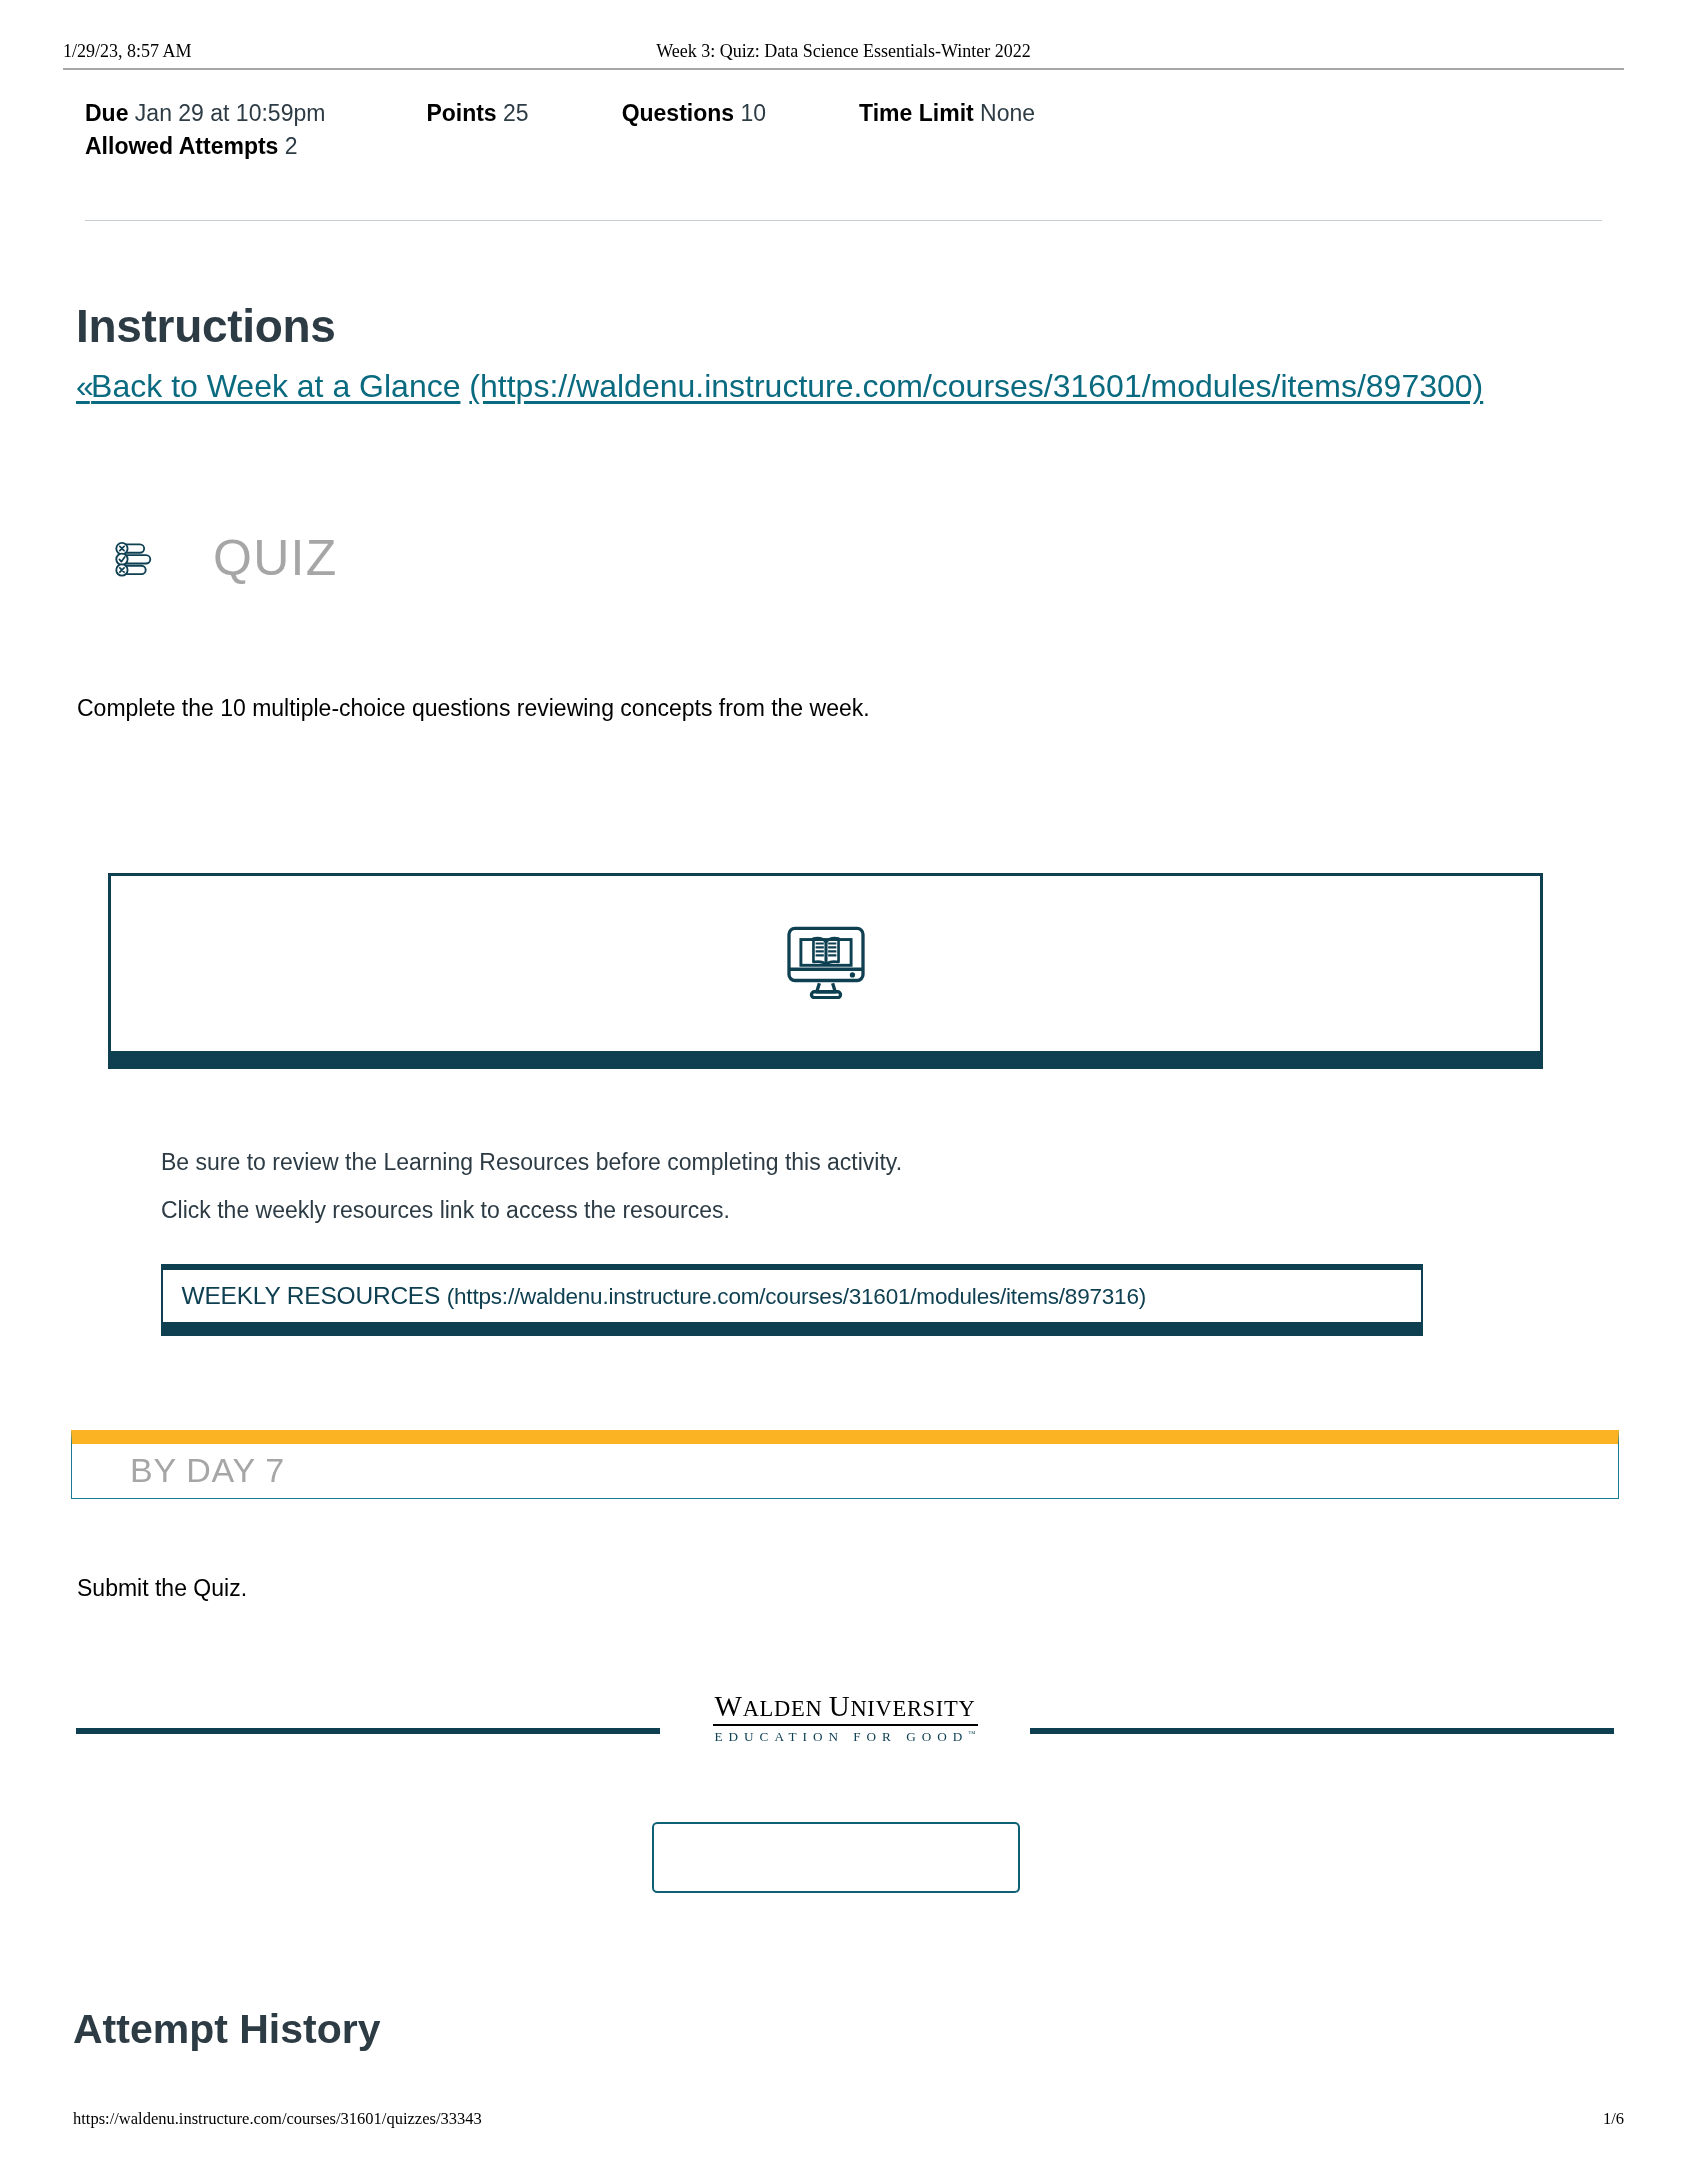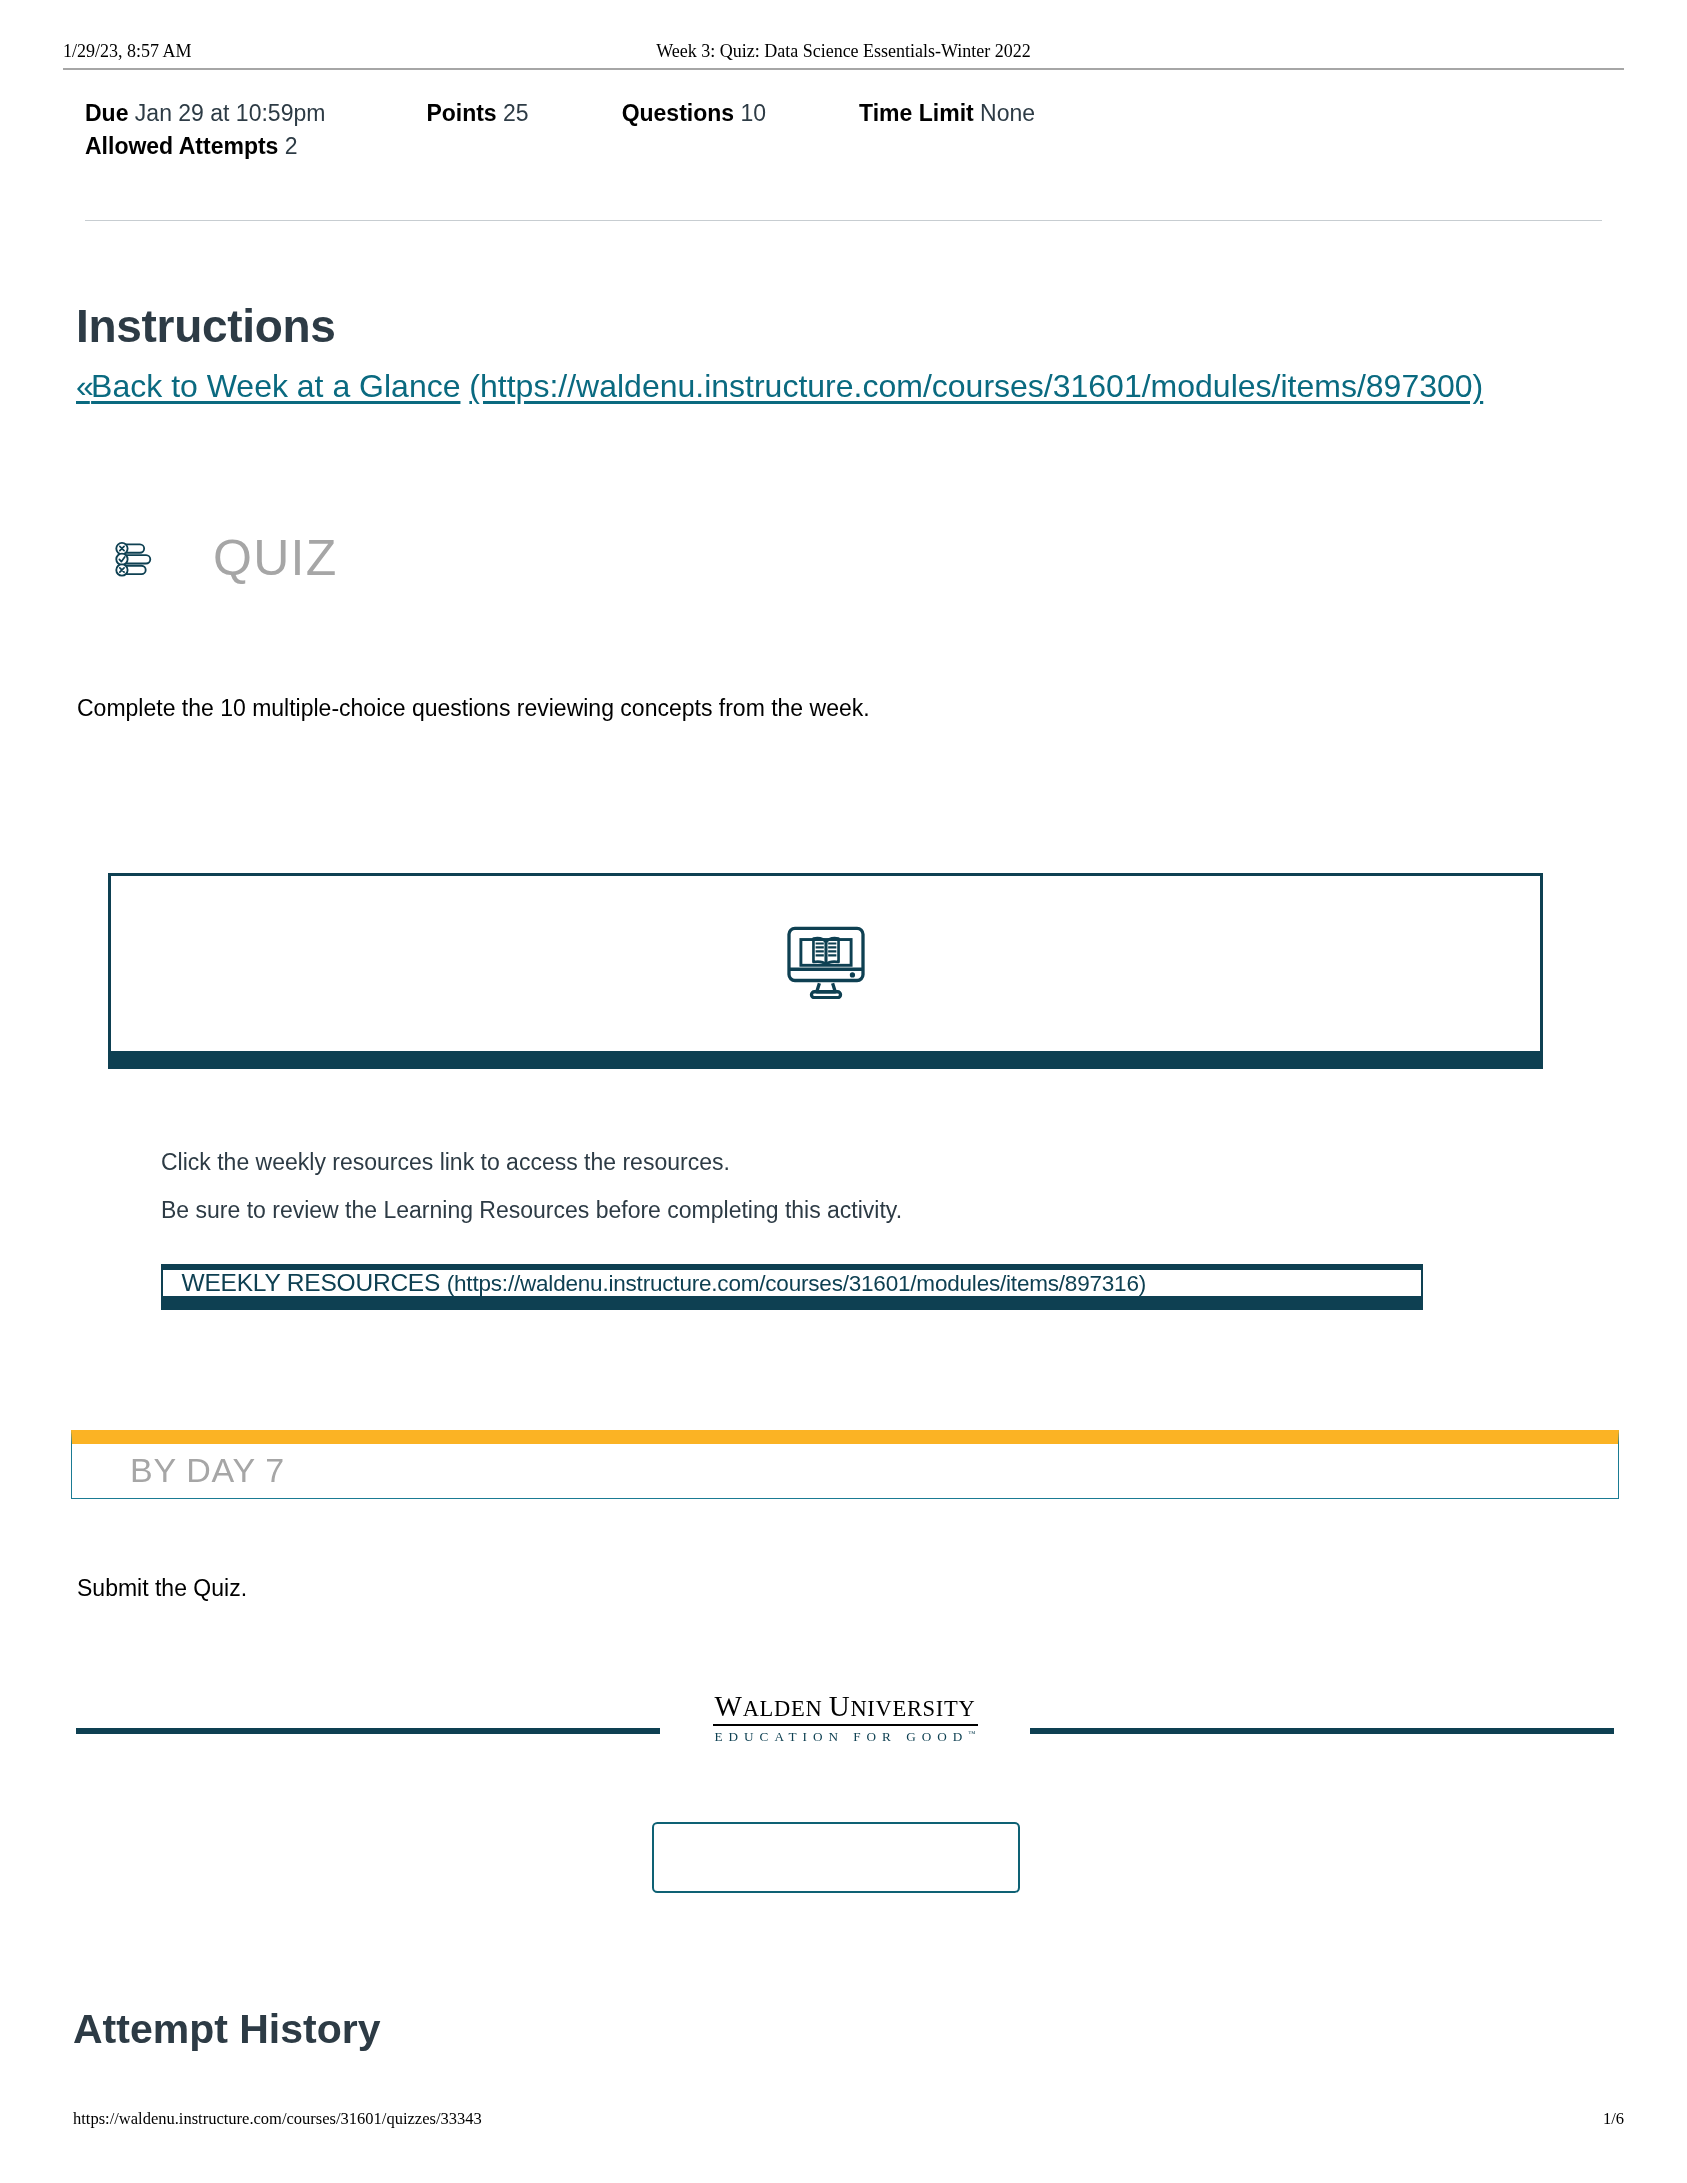--- a/index.html
+++ b/index.html
@@ -215,21 +215,21 @@
     line-height: 1.0;
   }
   .res-copy .rc-line + .rc-line { margin-top: 24.5px; }
 
   
   .weekly-btn {
     position: absolute;
     top: 1264px;
     left: 161px;
     width: 1262px;
-    height: 46px;
+    height: 72px;
     box-sizing: border-box;
     border: 2px solid #0e4052;
     border-top-width: 6.6px;
     border-bottom-width: 14.6px;
     background: #ffffff;
     display: flex;
     align-items: center;
   }
   .weekly-btn .wb-text {
     margin-left: 18.5px;
@@ -405,22 +405,22 @@
         <rect x="24" y="22" width="76" height="39" stroke="#0e4052" stroke-width="4.4"></rect>
         <path d="M62 26 C58 20 49 19.5 43 20.5 V56 C49 55 58 55.5 62 60 V26 Z" stroke="#0e4052" stroke-width="4" stroke-linejoin="round"></path>
         <path d="M62 26 C66 20 75 19.5 81 20.5 V56 C75 55 66 55.5 62 60 V26 Z" stroke="#0e4052" stroke-width="4" stroke-linejoin="round"></path>
         <path d="M48 28 H57 M48 34 H57 M48 40 H57 M48 46 H57" stroke="#0e4052" stroke-width="3.4" stroke-linecap="square"></path>
         <path d="M67 28 H76 M67 34 H76 M67 40 H76 M67 46 H76" stroke="#0e4052" stroke-width="3.4" stroke-linecap="square"></path>
       </svg>
     </span>
   </div>
 
   <div class="res-copy">
+    <div class="rc-line">Be sure to review the Learning Resources before completing this activity.</div>
     <div class="rc-line">Click the weekly resources link to access the resources.</div>
-    <div class="rc-line">Be sure to review the Learning Resources before completing this activity.</div>
   </div>
 
   <div class="weekly-btn">
     <div class="wb-text"><span>WEEKLY RESOURCES</span> <span class="wb-url">(https://waldenu.instructure.com/courses/31601/modules/items/897316)</span></div>
   </div>
 
   <div class="section-card card-byday">
     <div class="sc-label">BY DAY 7</div>
   </div>
 

